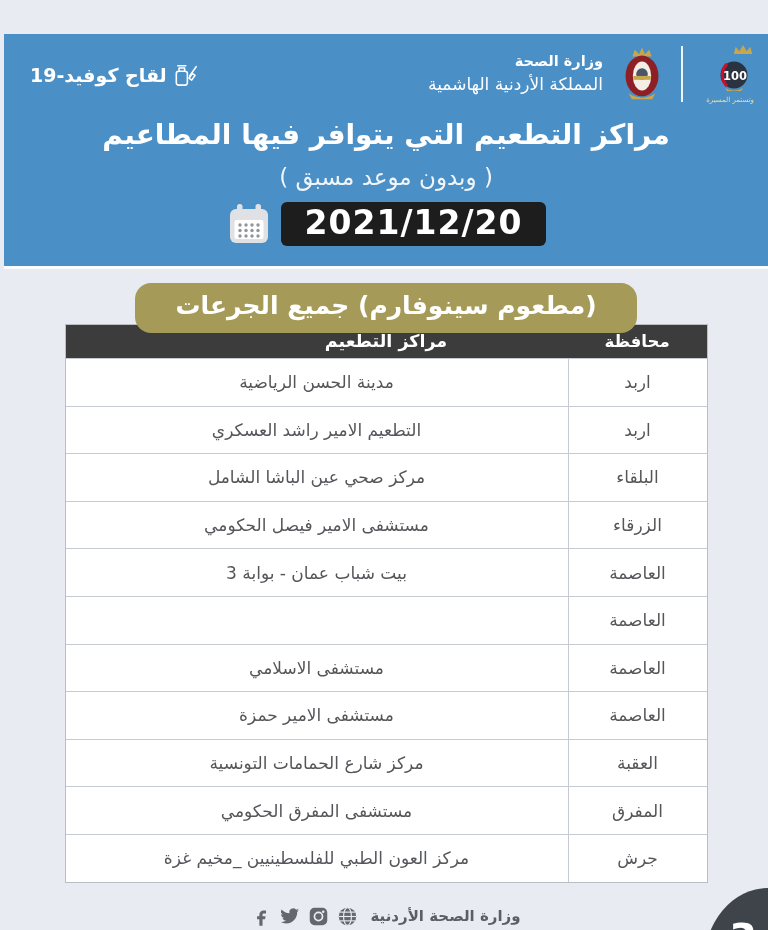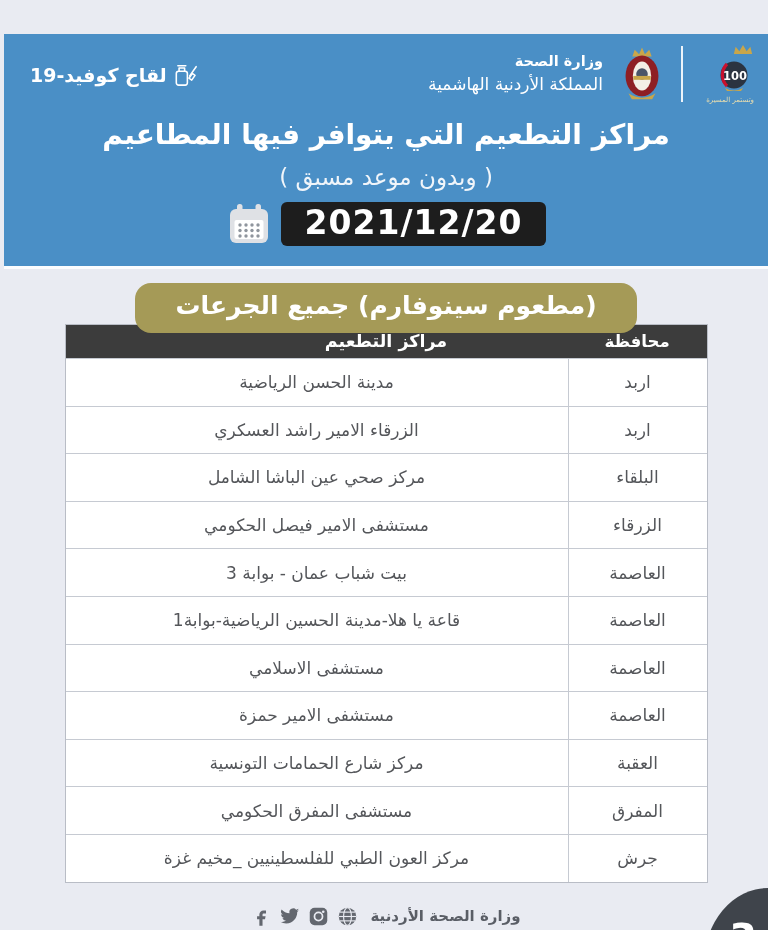--- a/index.html
+++ b/index.html
@@ -197,41 +197,40 @@
         <span class="th-gov">محافظة</span>
       </div>
       <div id="tbody">
   <div class="trow">
     <span class="td-gov">اربد</span>
     <span class="td-center">مدينة الحسن الرياضية</span>
   </div>
 
   <div class="trow">
     <span class="td-gov">اربد</span>
-    <span class="td-center">الزرقاء الامير راشد العسكري</span>
+    <span class="td-center">التطعيم الامير راشد العسكري</span>
   </div>
 
   <div class="trow">
     <span class="td-gov">البلقاء</span>
     <span class="td-center">مركز صحي عين الباشا الشامل</span>
   </div>
 
   <div class="trow">
     <span class="td-gov">الزرقاء</span>
     <span class="td-center">مستشفى الامير فيصل الحكومي</span>
   </div>
 
   <div class="trow">
     <span class="td-gov">العاصمة</span>
     <span class="td-center">بيت شباب عمان - بوابة 3</span>
   </div>
 
   <div class="trow">
     <span class="td-gov">العاصمة</span>
-    <span class="td-center">قاعة يا هلا-مدينة الحسين الرياضية-بوابة1</span>
   </div>
 
   <div class="trow">
     <span class="td-gov">العاصمة</span>
     <span class="td-center">مستشفى الاسلامي</span>
   </div>
 
   <div class="trow">
     <span class="td-gov">العاصمة</span>
     <span class="td-center">مستشفى الامير حمزة</span>

